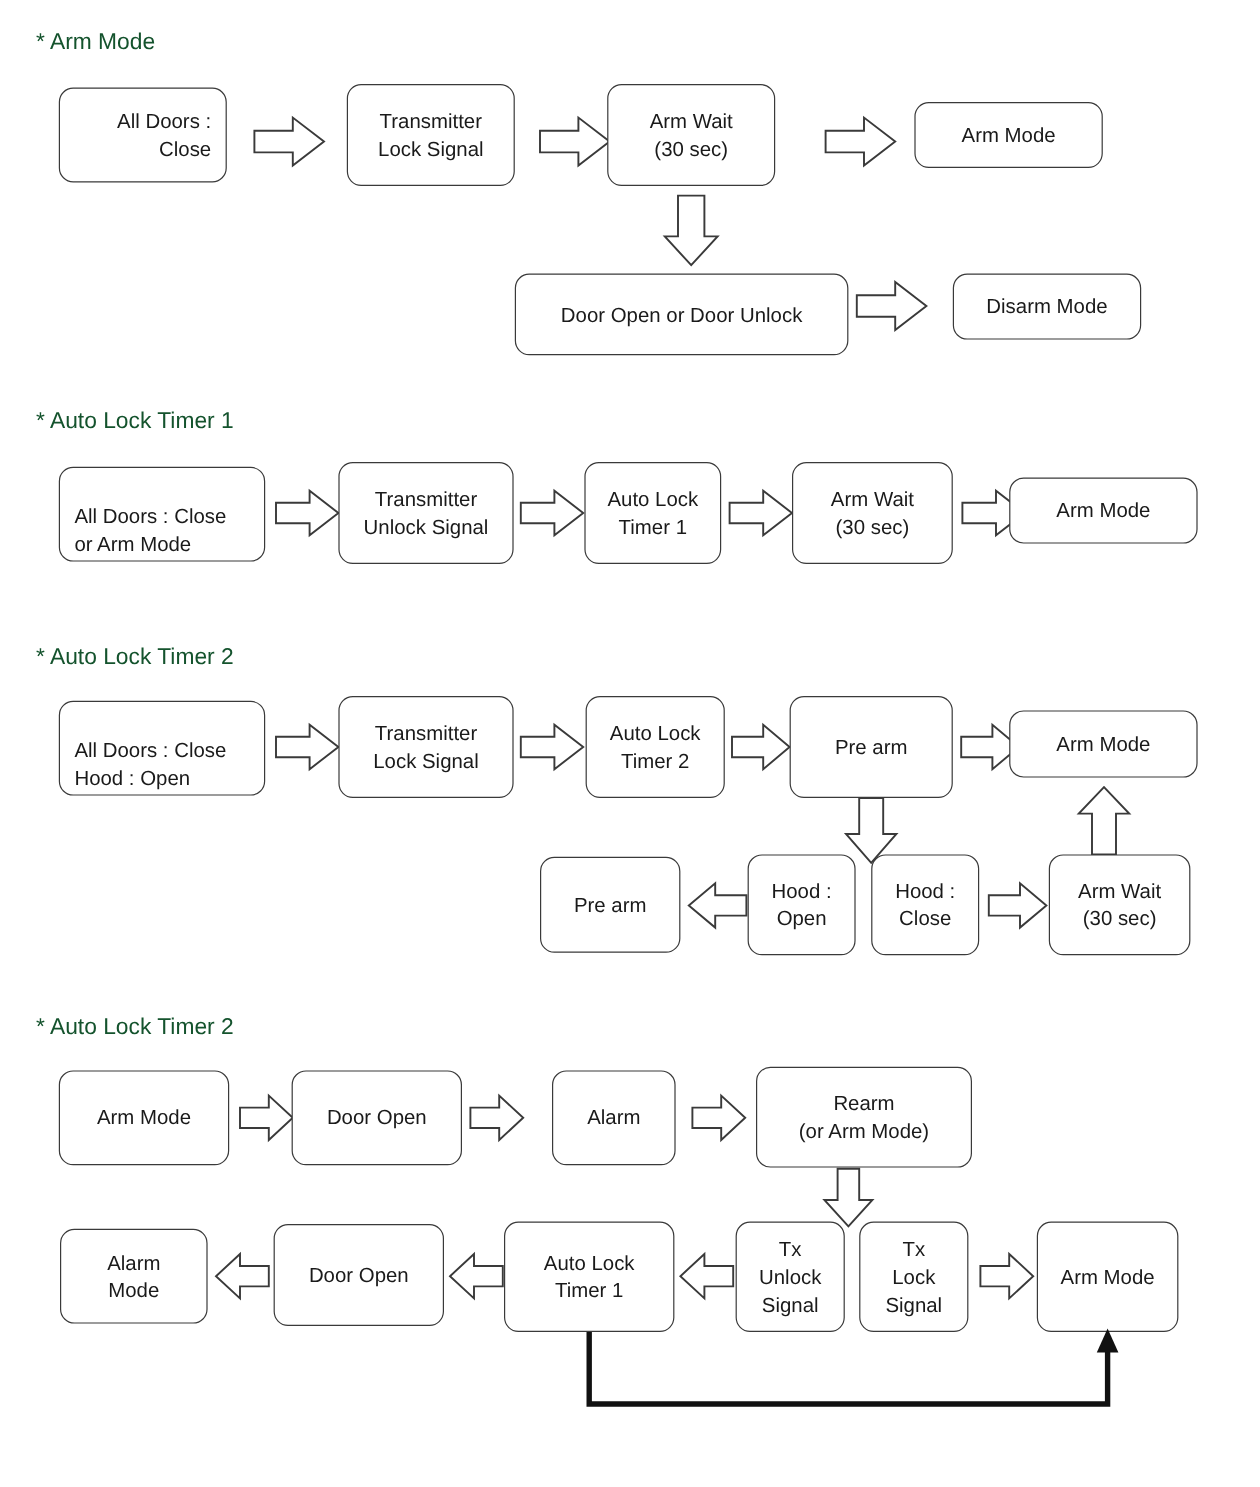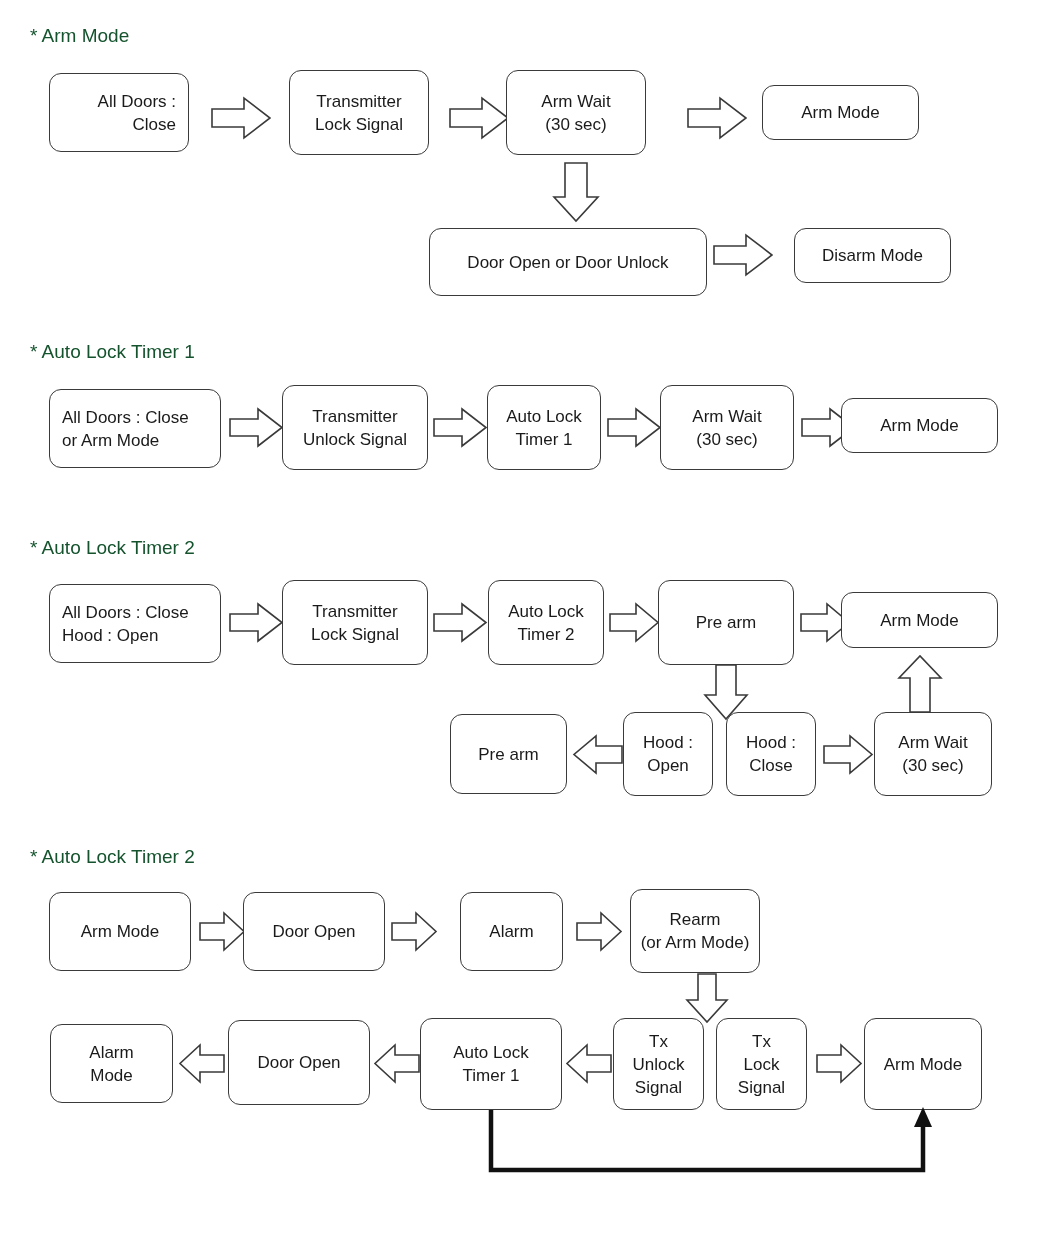--- a/index.html
+++ b/index.html
@@ -50,20 +50,21 @@
   .node.align-split {
     align-items: flex-end;
     justify-content: center;
     padding: 2px 12px;
   }
   .node.align-split .ln.l { text-align: left; }
   .node.align-split .ln.r { text-align: right; }
   .node.align-left {
     align-items: flex-start;
     padding-left: 12px;
+    justify-content: flex-end;
   }
   .node.align-left .ln { text-align: left; }
 
   
   .arrow {
     position: absolute;
   }
   .arrow svg { display: block; overflow: visible; }
 
   
@@ -314,21 +315,21 @@
   <div class="node" style="left:460px; top:892px; width:103px; height:79px;">
     <span class="ln">Alarm</span>
   </div>
 
   <div class="arrow" style="left:575px; top:910px;">
     <svg width="48" height="44" viewBox="0 0 48 44">
       <path d="M2,13 L26,13 L26,3 L46,21.5 L26,40 L26,30 L2,30 Z" fill="#ffffff" stroke="#3a3a3a" stroke-width="1.6" stroke-linejoin="miter"></path>
     </svg>
   </div>
 
-  <div class="node" style="left:630px; top:889px; width:130px; height:84px;">
+  <div class="node" style="left:630px; top:889px; width:180px; height:84px;">
     <span class="ln">Rearm</span>
     <span class="ln">(or Arm Mode)</span>
   </div>
 
   <div class="arrow" style="left:685px; top:972px;">
     <svg width="44" height="52" viewBox="0 0 44 52">
       <path d="M13,2 L13,28 L2,28 L22,50 L42,28 L31,28 L31,2 Z" fill="#ffffff" stroke="#3a3a3a" stroke-width="1.6" stroke-linejoin="miter"></path>
     </svg>
   </div>
 

